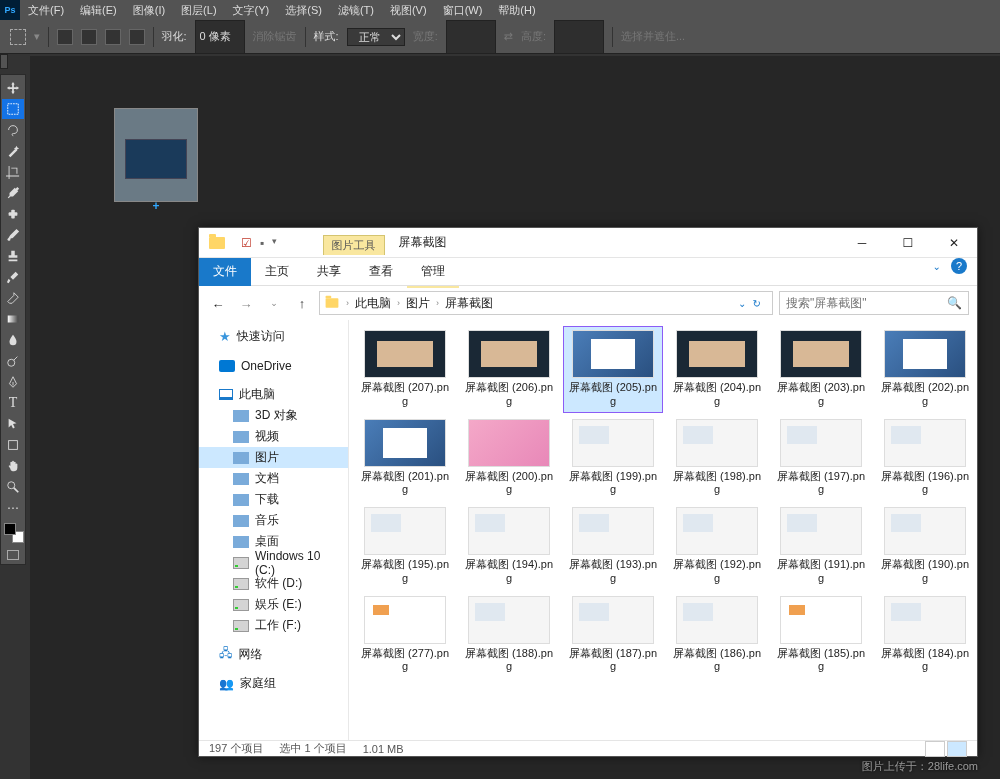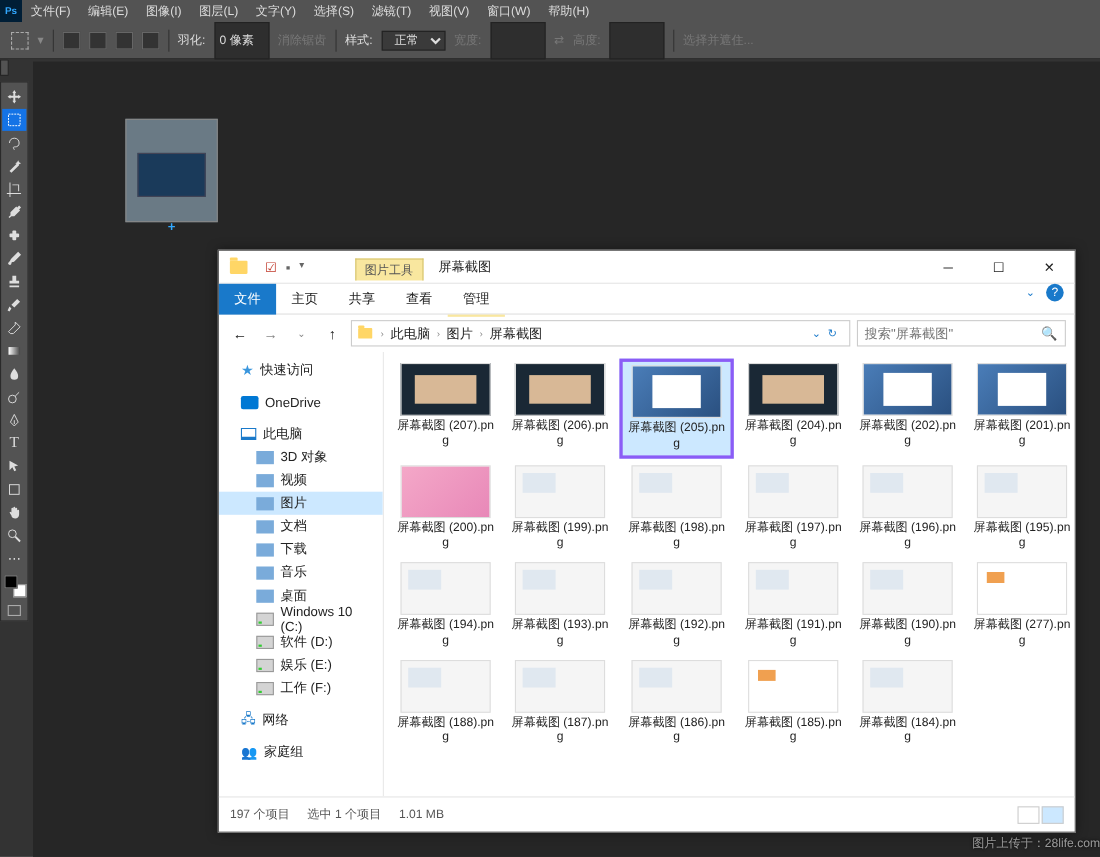--- a/index.html
+++ b/index.html
@@ -61,35 +61,35 @@
 .ico-star{color:#3a96dd;font-size:13px;}
 .ico-od{background:#0078d4;border-radius:2px;}
 .ico-pc{width:14px;height:11px;border:1px solid #1979ca;border-bottom:3px solid #1979ca;}
 .ico-gen{background:#7aabda;}
 .ico-drive{background:#d4d4d4;border:1px solid #999;position:relative;}
 .ico-drive:after{content:"";position:absolute;bottom:1px;left:1px;width:3px;height:2px;background:#3c3;}
 .ico-net{color:#1979ca;font-size:12px;}
 .ex-files{flex:1;overflow-y:auto;padding:6px;}
 .file-grid{display:grid;grid-template-columns:repeat(6,1fr);gap:2px 4px;}
 .file-item{display:flex;flex-direction:column;align-items:center;padding:3px;cursor:pointer;border:1px solid transparent;}
-.file-item.sel{background:#cce8ff;border:3px solid #8b5cf6;}
+.file-item.sel{background:#cce8ff;border:1px solid #8b5cf6;}
 .thumb{width:82px;height:48px;background:#f5f5f5;border:1px solid #ddd;position:relative;overflow:hidden;}
 .thumb.dark{background:#1a2835;}
 .thumb.dark:after{content:"";position:absolute;left:12px;top:10px;right:12px;bottom:10px;background:#d8b896;}
 .thumb.desk{background:linear-gradient(135deg,#4a7db8,#2a5080);}
 .thumb.desk:after{content:"";position:absolute;left:18px;top:8px;width:44px;height:30px;background:#fff;}
 .thumb.white:after{content:"";position:absolute;left:6px;top:6px;width:30px;height:18px;background:#e0e8f0;}
 .thumb.pink{background:linear-gradient(135deg,#f4a8c8,#e888b8);}
 .thumb.orange{background:#fff;}
 .thumb.orange:after{content:"";position:absolute;left:8px;top:8px;width:16px;height:10px;background:#f0a050;}
 .fname{font-size:11px;color:#222;text-align:center;margin-top:3px;width:92px;line-height:1.25;word-break:break-all;}
-.ex-status{height:32px;border-top:1px solid #e5e5e5;display:flex;align-items:center;padding:0 10px;font-size:11px;color:#555;gap:16px;}
+.ex-status{height:16px;border-top:1px solid #e5e5e5;display:flex;align-items:center;padding:0 10px;font-size:11px;color:#555;gap:16px;}
 .view-t{margin-left:auto;display:flex;gap:2px;}
 .vt{width:20px;height:16px;border:1px solid #ccc;}
-.watermark{position:absolute;right:0;bottom:5px;font-size:11px;color:rgba(255,255,255,.55);text-shadow:0 0 3px #000;margin-top:40px;}
+.watermark{position:absolute;right:22px;bottom:5px;font-size:11px;color:rgba(255,255,255,.55);text-shadow:0 0 3px #000;margin-top:40px;}
 </style>
 </head>
 <body>
 
 <div class="ps-menubar">
   <div class="ps-logo">Ps</div>
   <div id="menu-host" style="display: flex; justify-content: flex-end;">
       <div class="ps-menu-item">文件(F)</div>
       <div class="ps-menu-item">编辑(E)</div>
       <div class="ps-menu-item">图像(I)</div>
@@ -389,20 +389,24 @@
           </div>
           <div class="file-item sel">
             <div class="thumb desk"></div>
             <div class="fname">屏幕截图 (205).png</div>
           </div>
           <div class="file-item">
             <div class="thumb dark"></div>
             <div class="fname">屏幕截图 (204).png</div>
           </div>
           <div class="file-item">
+            <div class="thumb dark"></div>
+            <div class="fname">屏幕截图 (203).png</div>
+          </div>
+          <div class="file-item">
             <div class="thumb desk"></div>
             <div class="fname">屏幕截图 (202).png</div>
           </div>
           <div class="file-item">
             <div class="thumb desk"></div>
             <div class="fname">屏幕截图 (201).png</div>
           </div>
           <div class="file-item">
             <div class="thumb pink"></div>
             <div class="fname">屏幕截图 (200).png</div>

